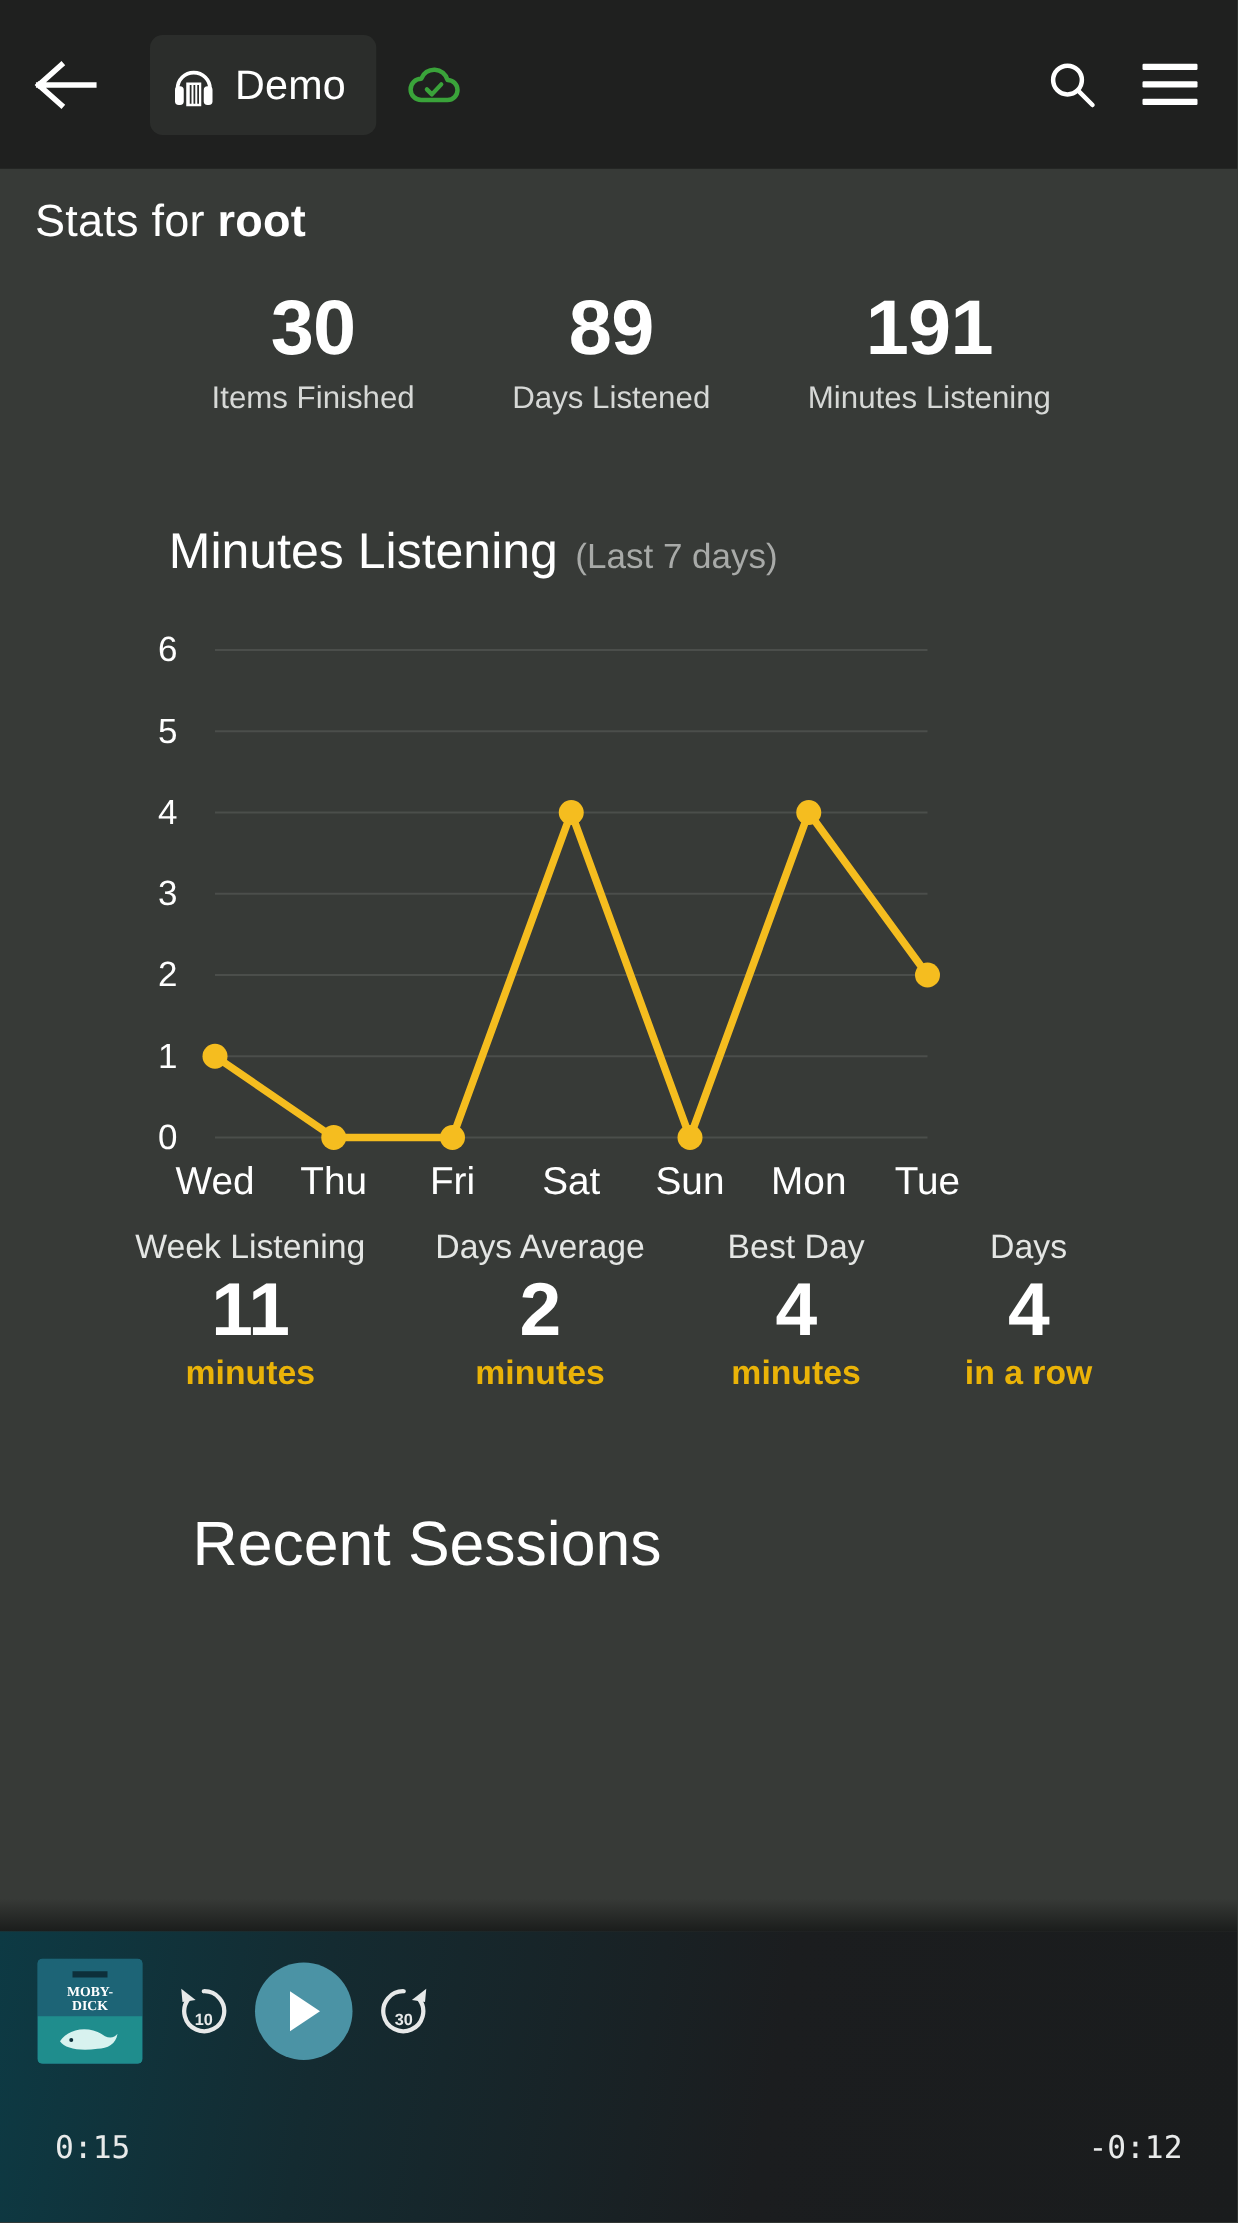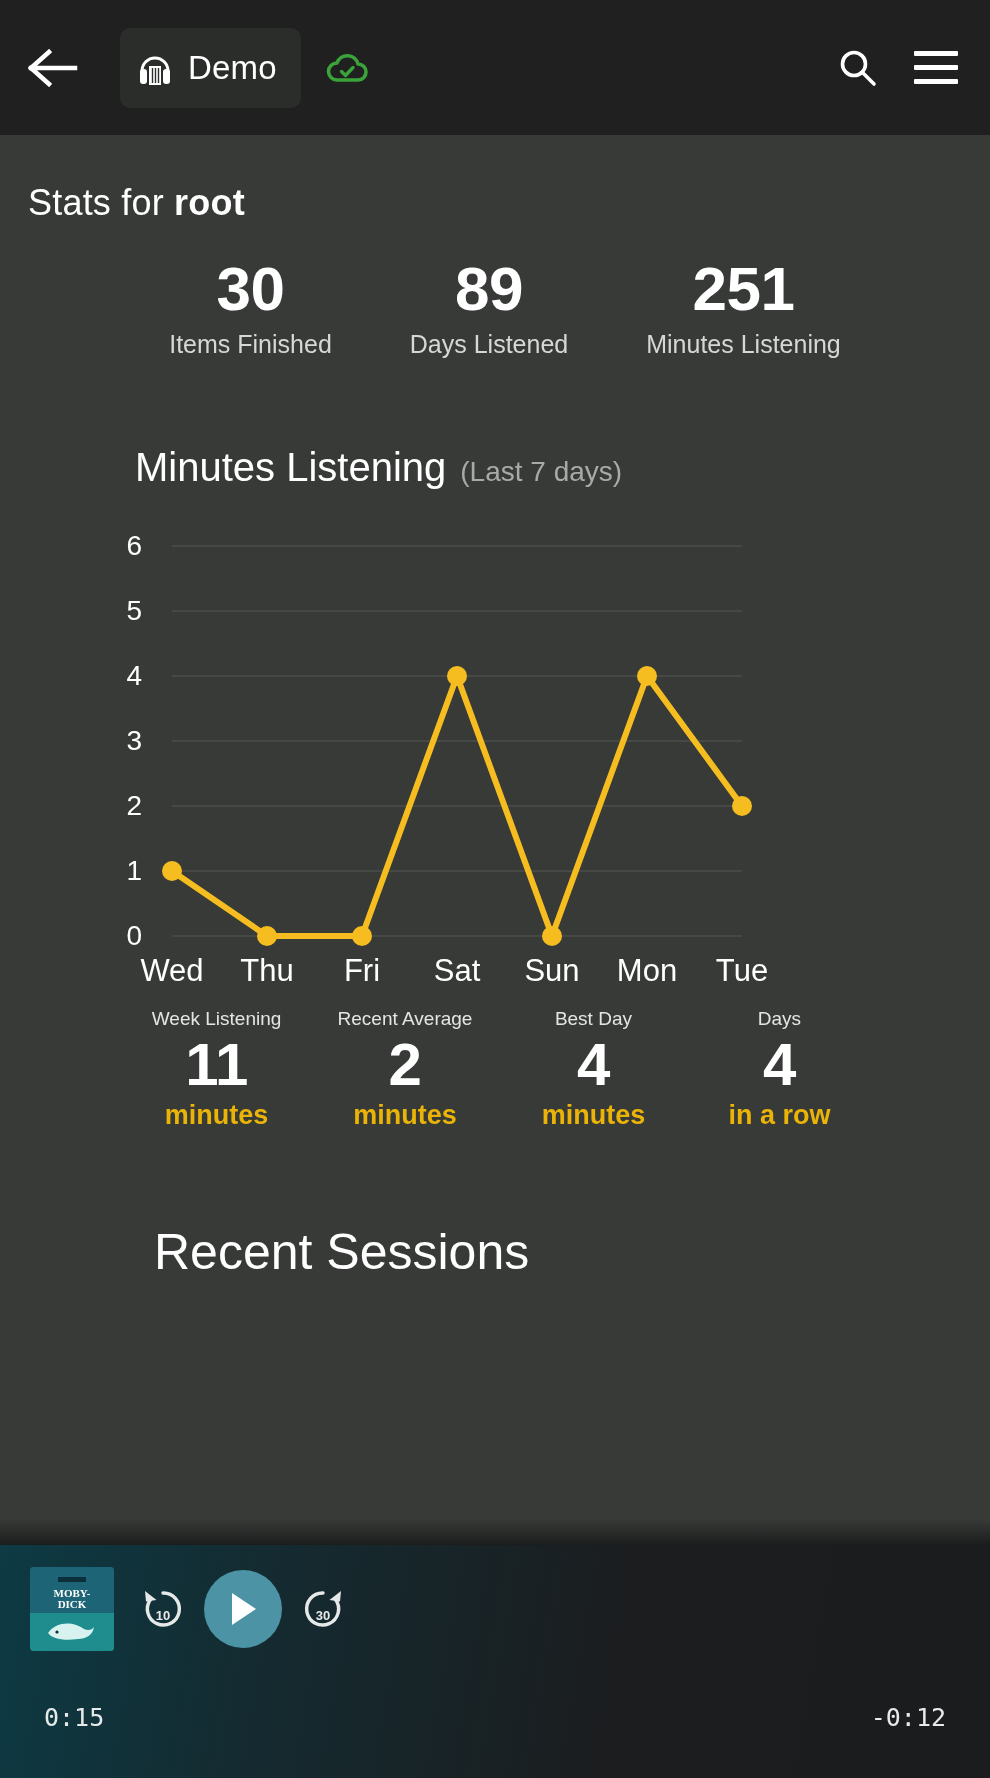--- a/index.html
+++ b/index.html
@@ -73,21 +73,20 @@
     position: relative;
     overflow: hidden;
   }
 
   .stats-title {
     color: #ffffff;
     font-size: 36px;
     font-weight: 400;
     padding: 21px 0 0 28px;
     letter-spacing: 0.2px;
-    margin-top: 26px;
   }
   .stats-title b { font-weight: 700; }
 
   .top-stats {
     display: flex;
     justify-content: center;
     align-items: flex-start;
     gap: 78px;
     margin-top: 32px;
     padding-left: 20px;
@@ -135,21 +134,21 @@
   
   .week-stats {
     display: flex;
     justify-content: center;
     gap: 56px;
     margin-top: 24px;
     padding-left: 6px;
   }
   .week-stat { text-align: center; min-width: 130px; }
   .week-stat .lbl {
-    color: #e4e6e4; font-size: 19px; font-weight: 400;
+    color: #e4e6e4; font-size: 27px; font-weight: 400;
   }
   .week-stat .num {
     color: #ffffff; font-size: 60px; font-weight: 700;
     line-height: 1.1; margin-top: 2px; letter-spacing: -0.5px;
   }
   .week-stat .unit {
     color: #eab308; font-size: 27px; font-weight: 700; margin-top: 2px;
   }
 
   .recent-title {
@@ -288,21 +287,21 @@
     <div class="top-stats">
       <div class="top-stat">
         <div class="num">30</div>
         <div class="lbl">Items Finished</div>
       </div>
       <div class="top-stat">
         <div class="num">89</div>
         <div class="lbl">Days Listened</div>
       </div>
       <div class="top-stat">
-        <div class="num">251</div>
+        <div class="num">191</div>
         <div class="lbl">Minutes Listening</div>
       </div>
     </div>
 
     <div class="chart-block">
       <div class="chart-head">
         <span class="chart-title">Minutes Listening</span>
         <span class="chart-sub">(Last 7 days)</span>
       </div>
 
@@ -341,21 +340,21 @@
       </div>
     </div>
 
     <div class="week-stats">
       <div class="week-stat">
         <div class="lbl">Week Listening</div>
         <div class="num">11</div>
         <div class="unit">minutes</div>
       </div>
       <div class="week-stat">
-        <div class="lbl">Recent Average</div>
+        <div class="lbl">Days Average</div>
         <div class="num">2</div>
         <div class="unit">minutes</div>
       </div>
       <div class="week-stat">
         <div class="lbl">Best Day</div>
         <div class="num">4</div>
         <div class="unit">minutes</div>
       </div>
       <div class="week-stat">
         <div class="lbl">Days</div>

